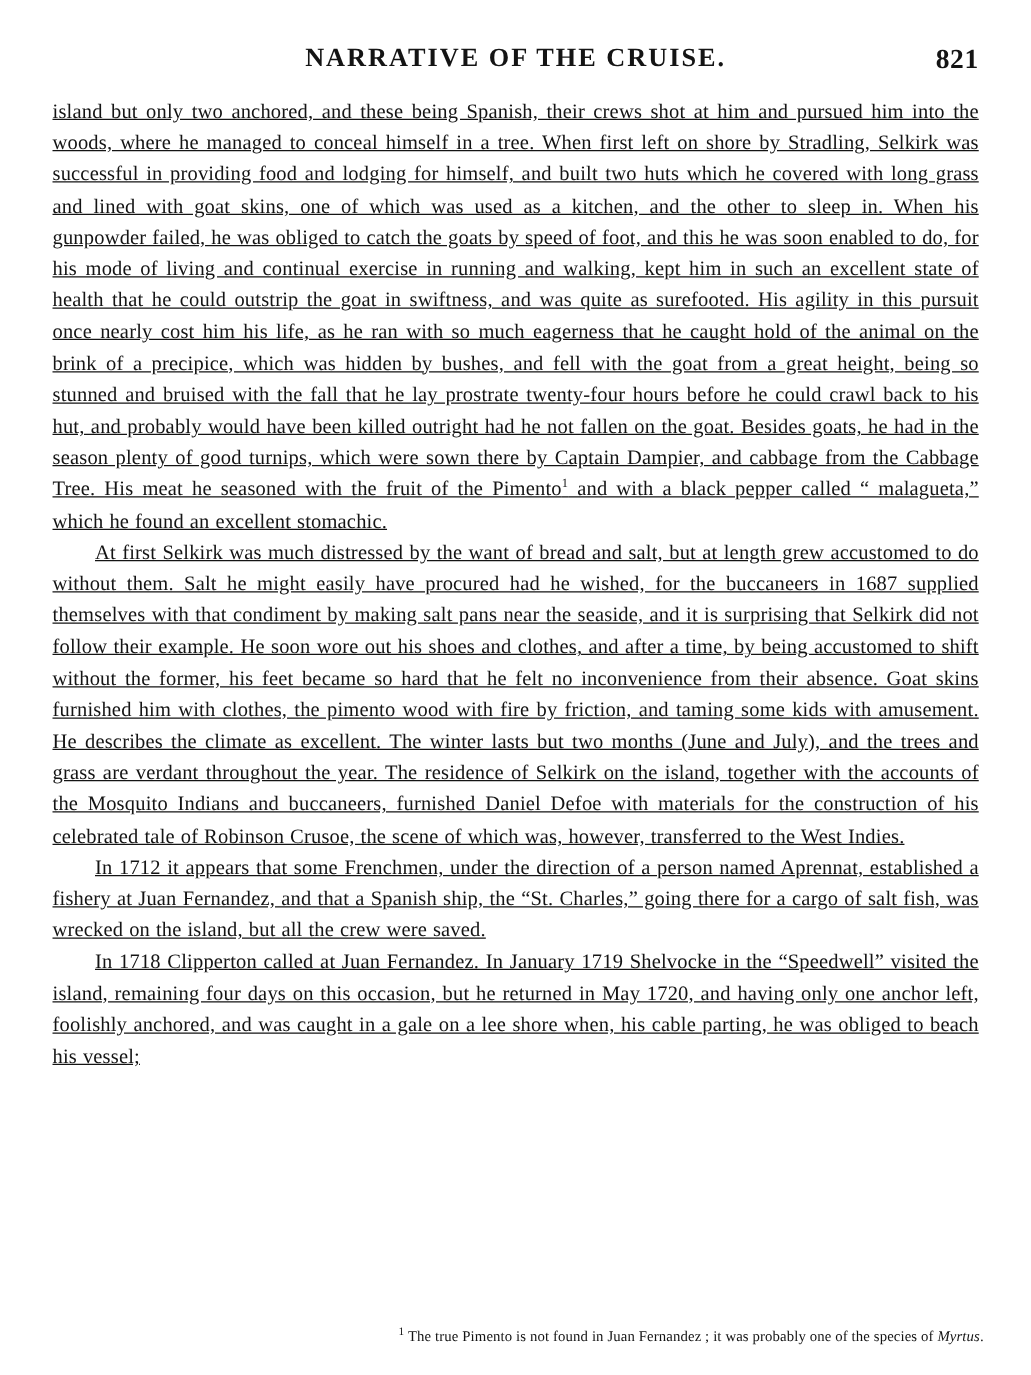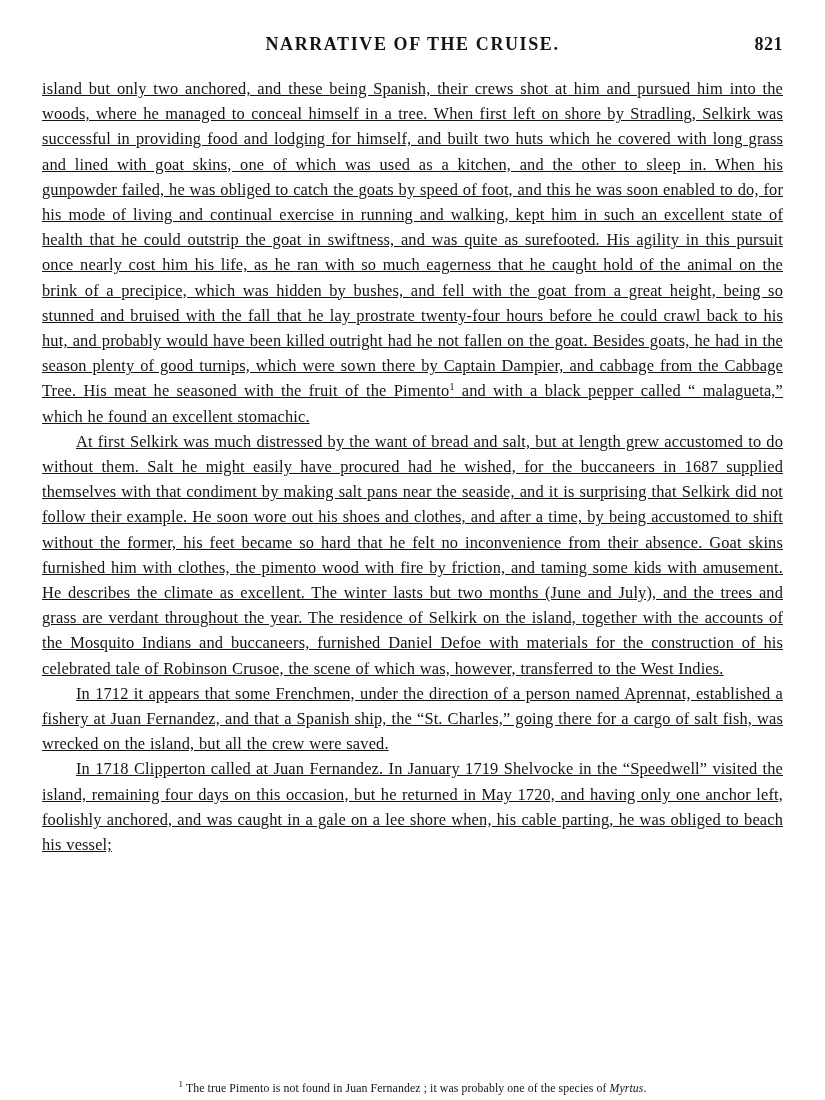--- a/index.html
+++ b/index.html
@@ -25,31 +25,31 @@
   .header {
     display: flex;
     align-items: baseline;
     justify-content: center;
     position: relative;
     height: 34px;
     margin-top: 4px;
     margin-bottom: 8px;
   }
   .running-head {
-    font-size: 18px;
+    font-size: 21px;
     letter-spacing: 1.6px;
     font-weight: bold;
     text-align: center;
     white-space: nowrap;
   }
   .folio {
     position: absolute;
     right: 4px;
     top: 0;
-    font-size: 18px;
+    font-size: 22px;
     font-weight: bold;
     letter-spacing: 0.5px;
   }
   .body-text {
     padding: 0 4px;
     text-decoration: underline;
   }
   p {
     margin: 0;
     text-align: justify;
@@ -59,22 +59,22 @@
     letter-spacing: 0.15px;
     word-spacing: 0.5px;
   }
   p.indent {
     text-indent: 34px;
   }
   .footnote {
     position: absolute;
     left: 38px;
     right: 38px;
-    bottom: 4px;
-    text-align: center;
+    bottom: 23px;
+    text-align: right;
     font-size: 11.8px;
     line-height: 15px;
     letter-spacing: 0.1px;
     font-family: Liberation Serif, serif;
   }
   .footnote sup {
     font-size: 9px;
     vertical-align: super;
   }
   .footnote i {

